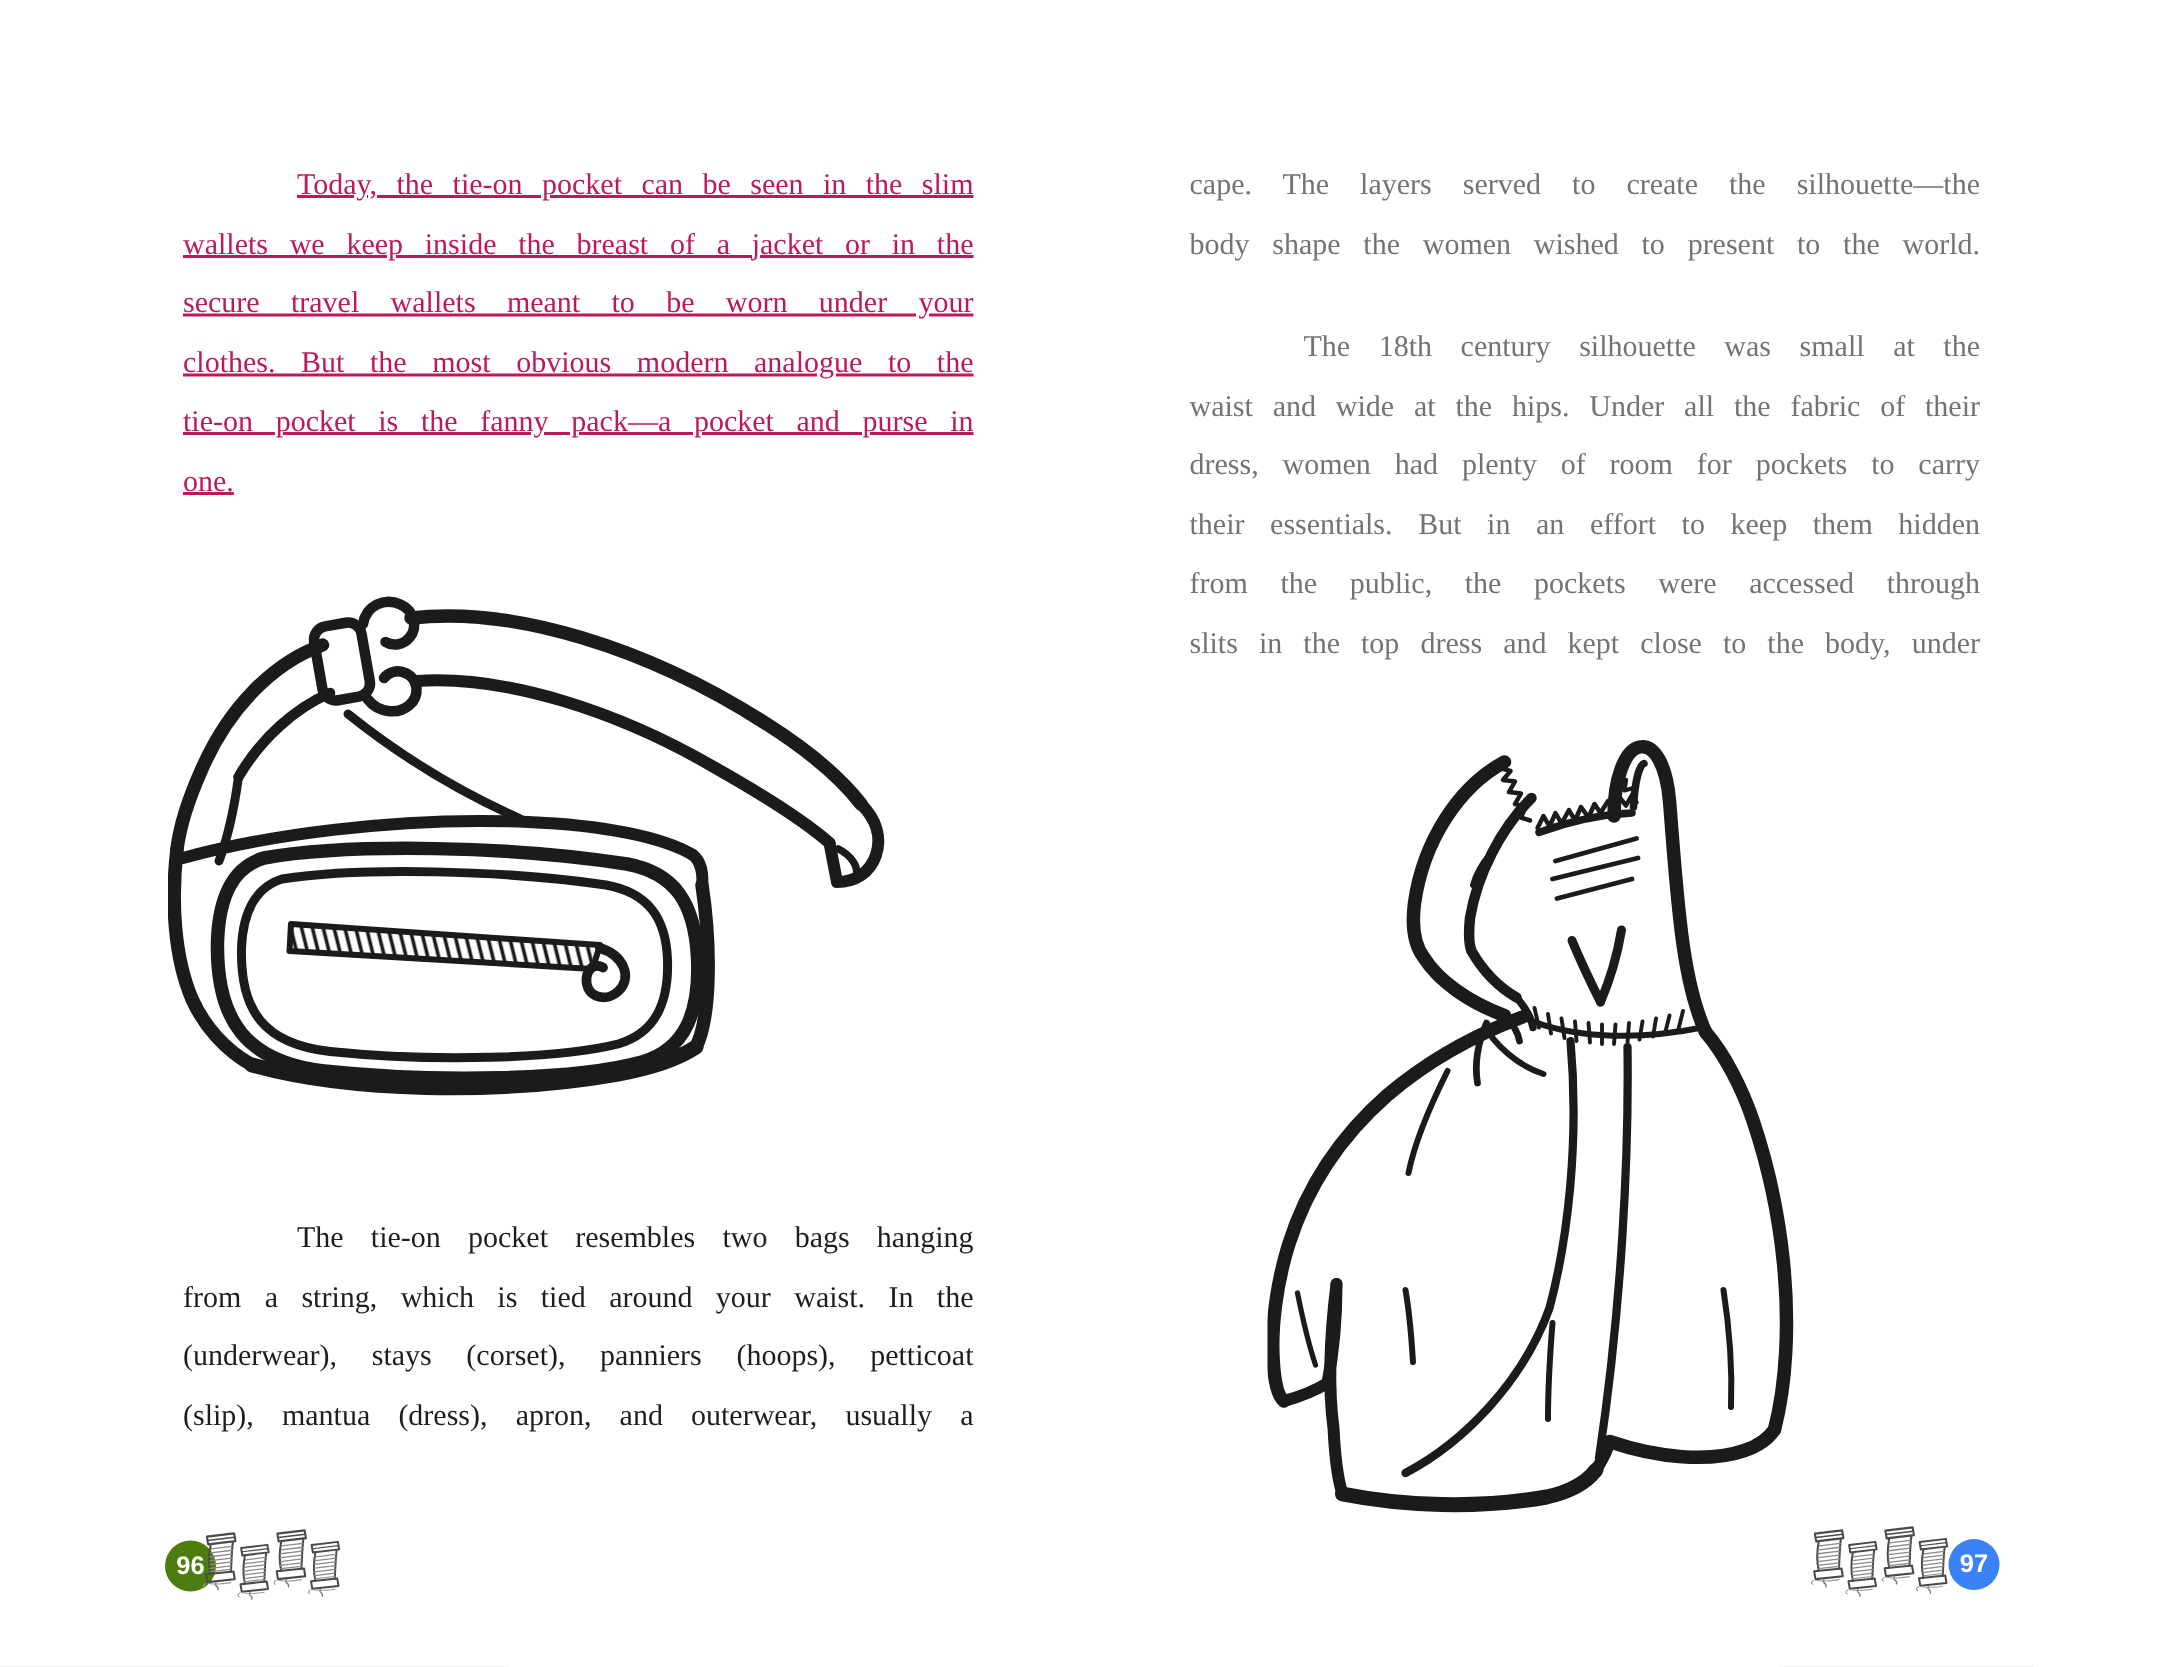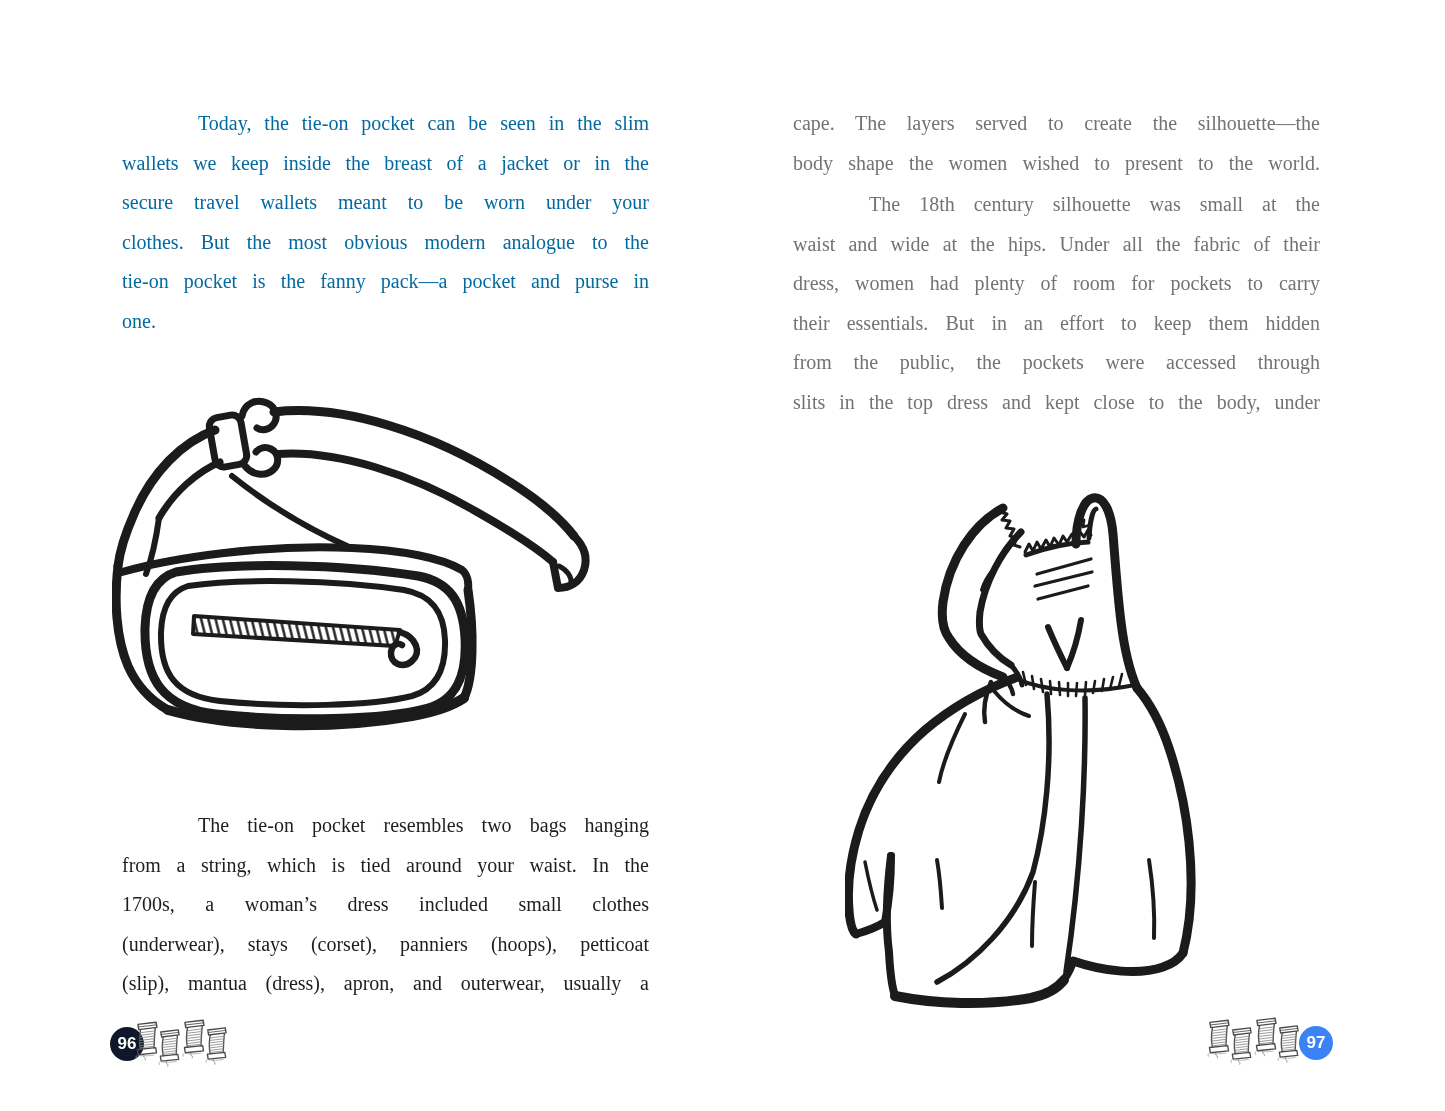--- a/index.html
+++ b/index.html
@@ -2,21 +2,21 @@
 <html><head>
 <meta charset="utf-8">
 <style>
   html,body{margin:0;padding:0;background:#e8e8e8;}
   .canvas{
     position:relative;width:1445px;height:1111px;background:#ffffff;
     font-family:"Liberation Serif","DejaVu Serif",serif;color:#1e1e1e;overflow:hidden;
   }
   .text-col{position:absolute;width:527px;font-size:20px;}
   .para{display:block;}
-  .para + .para{margin-top:2px;}
+  .para + .para{margin-top:29px;}
   .tline{
     text-align:justify;text-align-last:justify;
     line-height:39.5px;height:39.5px;white-space:nowrap;overflow:visible;
   }
   .tline.plain-last{text-align-last:left;}
   .tline.indent{padding-left:76px;}
   .illus{position:absolute;}
   .illus svg{display:block;width:100%;height:100%;}
   .badge{
     position:absolute;width:34px;height:34px;border-radius:50%;
@@ -51,21 +51,21 @@
           <path d="M 11.5 40.5 C 9.5 43.5, 14.5 43, 13 46" stroke="#777"></path>
           <path d="M 3.5 41 C 1.5 42, 1.5 43.5, 3 44" stroke="#9a9a9a" stroke-width="0.9"></path>
           <path d="M 5.5 40.8 C 10 41.8, 18 41.4, 23 40.4" stroke="#9a9a9a" stroke-width="0.8"></path>
         </g>
       </symbol>
     </defs>
   </svg>
 
   <div>
 
-    <div class="text-col" style="left: 122px; top: 104px; color: #0369a1;">
+    <div class="text-col" style="left: 122px; top: 104px; color: #be185d; text-decoration: underline;">
         <div class="para">
           <div class="tline indent">Today, the tie-on pocket can be seen in the slim</div>
           <div class="tline">wallets we keep inside the breast of a jacket or in the</div>
           <div class="tline">secure travel wallets meant to be worn under your</div>
           <div class="tline">clothes. But the most obvious modern analogue to the</div>
           <div class="tline">tie-on pocket is the fanny pack—a pocket and purse in</div>
           <div class="tline plain-last">one.</div>
         </div>
       </div>
 
@@ -104,27 +104,26 @@
           <path d="M 82 226 L 288 240 L 283 256 L 81 244 Z" stroke-width="4" fill="url(#zhatch)"></path>
           <path d="M 288 242 C 304 247, 310 262, 300 271 C 291 279, 278 274, 279 262 C 280 255, 285 252, 290 255" stroke-width="6.5"></path>
         </g>
       </svg>
     </div>
 
     <div class="text-col" style="left: 122px; top: 806px; color: rgb(30, 30, 30);">
         <div class="para">
           <div class="tline indent">The tie-on pocket resembles two bags hanging</div>
           <div class="tline">from a string, which is tied around your waist. In the</div>
-          <div class="tline">1700s, a woman’s dress included small clothes</div>
           <div class="tline">(underwear), stays (corset), panniers (hoops), petticoat</div>
           <div class="tline">(slip), mantua (dress), apron, and outerwear, usually a</div>
         </div>
       </div>
 
-    <div class="badge" style="left: 110px; top: 1027px; background: #0f172a; color: rgb(255, 255, 255);">
+    <div class="badge" style="left: 110px; top: 1027px; background: #4d7c0f; color: rgb(255, 255, 255);">
       <span>96</span>
     </div>
     <svg class="spools" style="left:134px;top:1012px" width="100" height="62" viewBox="0 0 100 62">
       <use href="#spool" x="0" y="5" width="26" height="46"></use>
       <use href="#spool" x="23" y="13" width="25" height="44"></use>
       <use href="#spool" x="47" y="3" width="26" height="46"></use>
       <use href="#spool" x="70" y="11" width="25" height="44"></use>
     </svg>
   </div>
 

